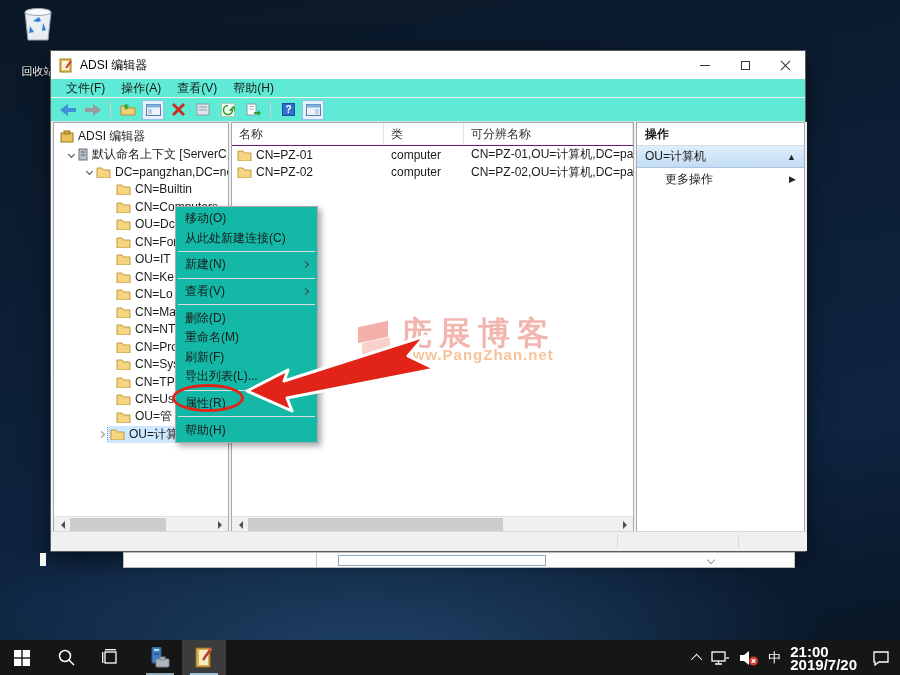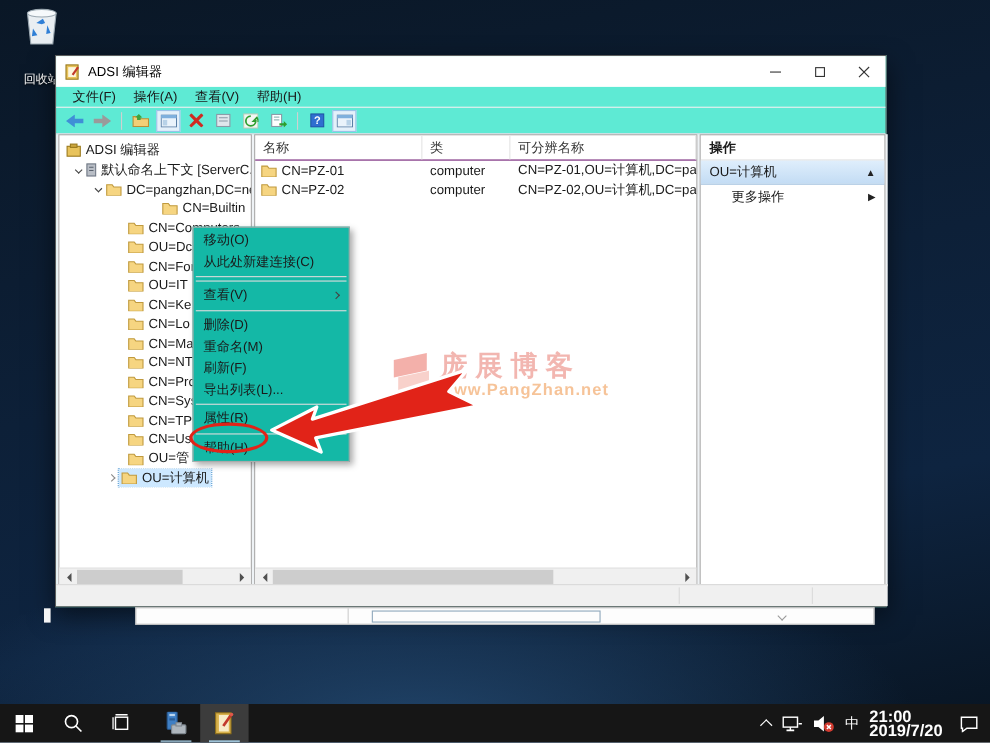--- a/index.html
+++ b/index.html
@@ -102,21 +102,21 @@
   
   .ellipse { left:172px; top:384px; width:72px; height:28px; border:3px solid #e12318;
              border-radius:50%; z-index:40; }
   .arrow-svg { left:240px; top:328px; z-index:45; }
 
   
   .wmark { left:356px; top:320px; z-index:20; display:flex; align-items:flex-start; pointer-events:none; }
   .wm-logo { width:38px; height:40px; position:relative; margin-right:6px; opacity:.4; }
   .wm-logo .a { position:absolute; left:2px; top:4px; width:30px; height:16px; background:#e23b2e; transform:skewY(-12deg); }
   .wm-logo .b { position:absolute; left:6px; top:20px; width:28px; height:14px; background:#ef8d7f; transform:skewY(-12deg); }
-  .wm-title { font-size:25px; font-weight:bold; letter-spacing:7px; color:rgba(231,122,112,.55); line-height:26px; }
+  .wm-title { font-size:32px; font-weight:bold; letter-spacing:7px; color:rgba(231,122,112,.55); line-height:26px; }
   .wm-url { font-size:15px; font-weight:bold; color:rgba(240,158,88,.62); letter-spacing:1px; }
 
   
   .bstrip { left:123px; top:552px; width:672px; height:16px; background:#fdfdfd; border:1px solid #bbb; z-index:5; }
   .bstrip .dv { position:absolute; left:192px; top:0; bottom:0; width:1px; background:#ccc; }
   .bstrip .box { position:absolute; left:214px; top:2px; width:208px; height:11px; border:1px solid #8fa8bc; }
   .bstrip .ch { position:absolute; left:584px; top:4px; width:6px; height:6px;
                 border-right:1.3px solid #999; border-bottom:1.3px solid #999; transform:rotate(45deg); }
   .sliver { left:40px; top:553px; width:6px; height:13px; background:#f5f5f5; z-index:5; }
 
@@ -264,21 +264,21 @@
         </div>
         <div class="trow" style="padding-left:28px">
           <span class="chv exp">
               <i></i>
             </span>
           <svg class="tico" width="15" height="12" viewBox="0 0 15 12">
               <path d="M1 2 h5 l1.5 2 H14 v8 H1 Z" fill="#f6d581" stroke="#c09a3e"></path>
             </svg>
           <span>DC=pangzhan,DC=net</span>
         </div>
-        <div class="trow" style="padding-left:93px">
+        <div class="trow" style="padding-left:62px">
           <svg class="tico" width="15" height="12" viewBox="0 0 15 12">
               <path d="M1 2 h5 l1.5 2 H14 v8 H1 Z" fill="#f6d581" stroke="#c09a3e"></path>
             </svg>
           <span>CN=Builtin</span>
         </div>
         <div class="trow" style="padding-left:62px">
           <svg class="tico" width="15" height="12" viewBox="0 0 15 12">
               <path d="M1 2 h5 l1.5 2 H14 v8 H1 Z" fill="#f6d581" stroke="#c09a3e"></path>
             </svg>
           <span>CN=Computers</span>
@@ -437,20 +437,24 @@
 </div>
 
 <div class="abs cmenu">
   <div class="cm-item">
       <span class="t">移动(O)</span>
     </div>
   <div class="cm-item">
       <span class="t">从此处新建连接(C)</span>
     </div>
   <div class="cm-sep"></div>
+  <div class="cm-item cm-sub">
+      <span class="t">新建(N)</span>
+      <i></i>
+    </div>
   <div class="cm-sep"></div>
   <div class="cm-item cm-sub">
       <span class="t">查看(V)</span>
       <i></i>
     </div>
   <div class="cm-sep"></div>
   <div class="cm-item">
       <span class="t">删除(D)</span>
     </div>
   <div class="cm-item">

